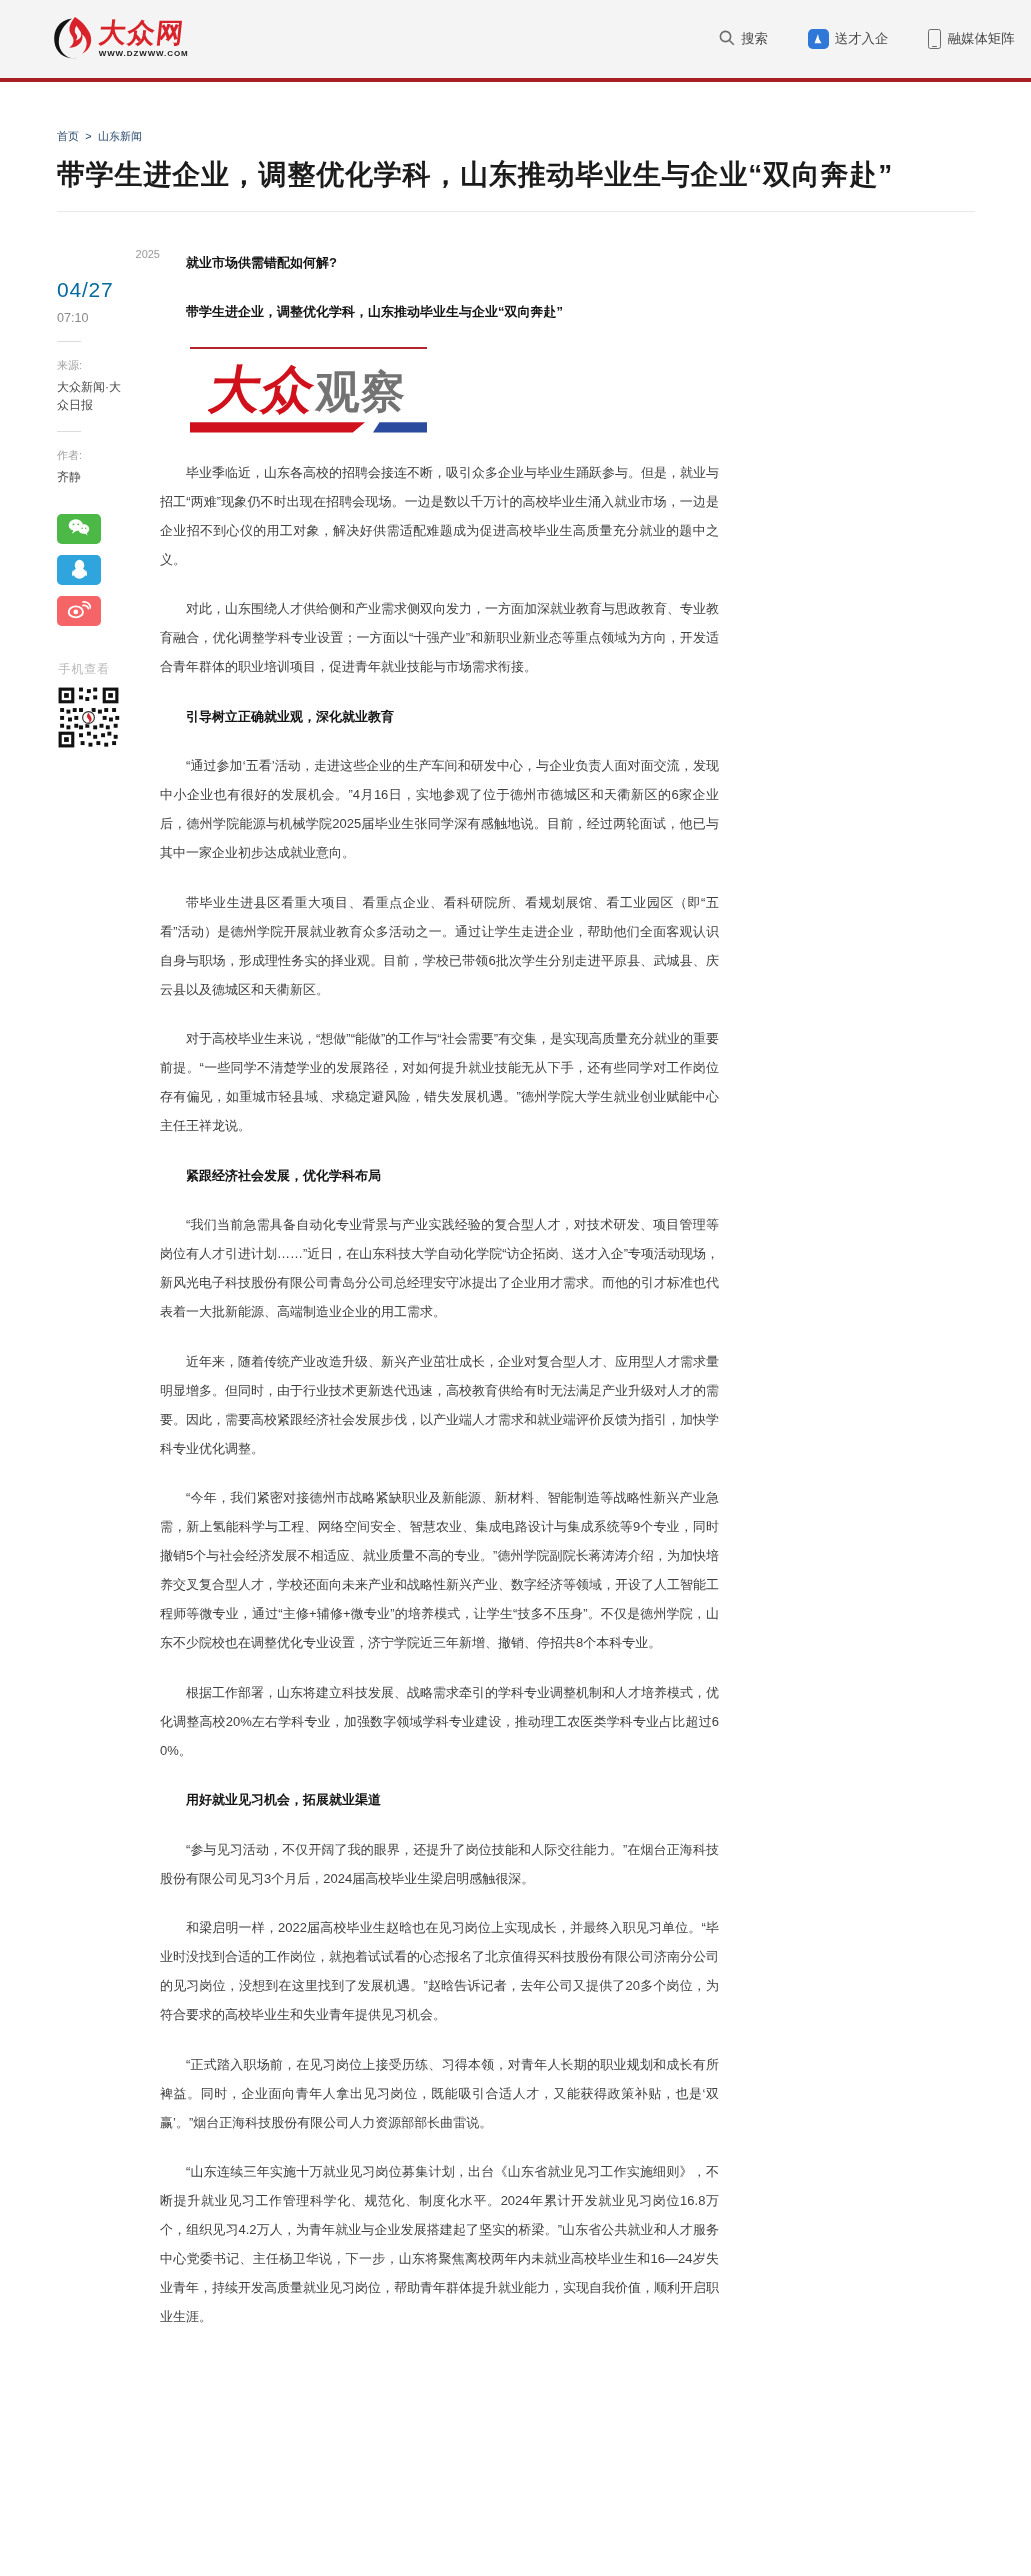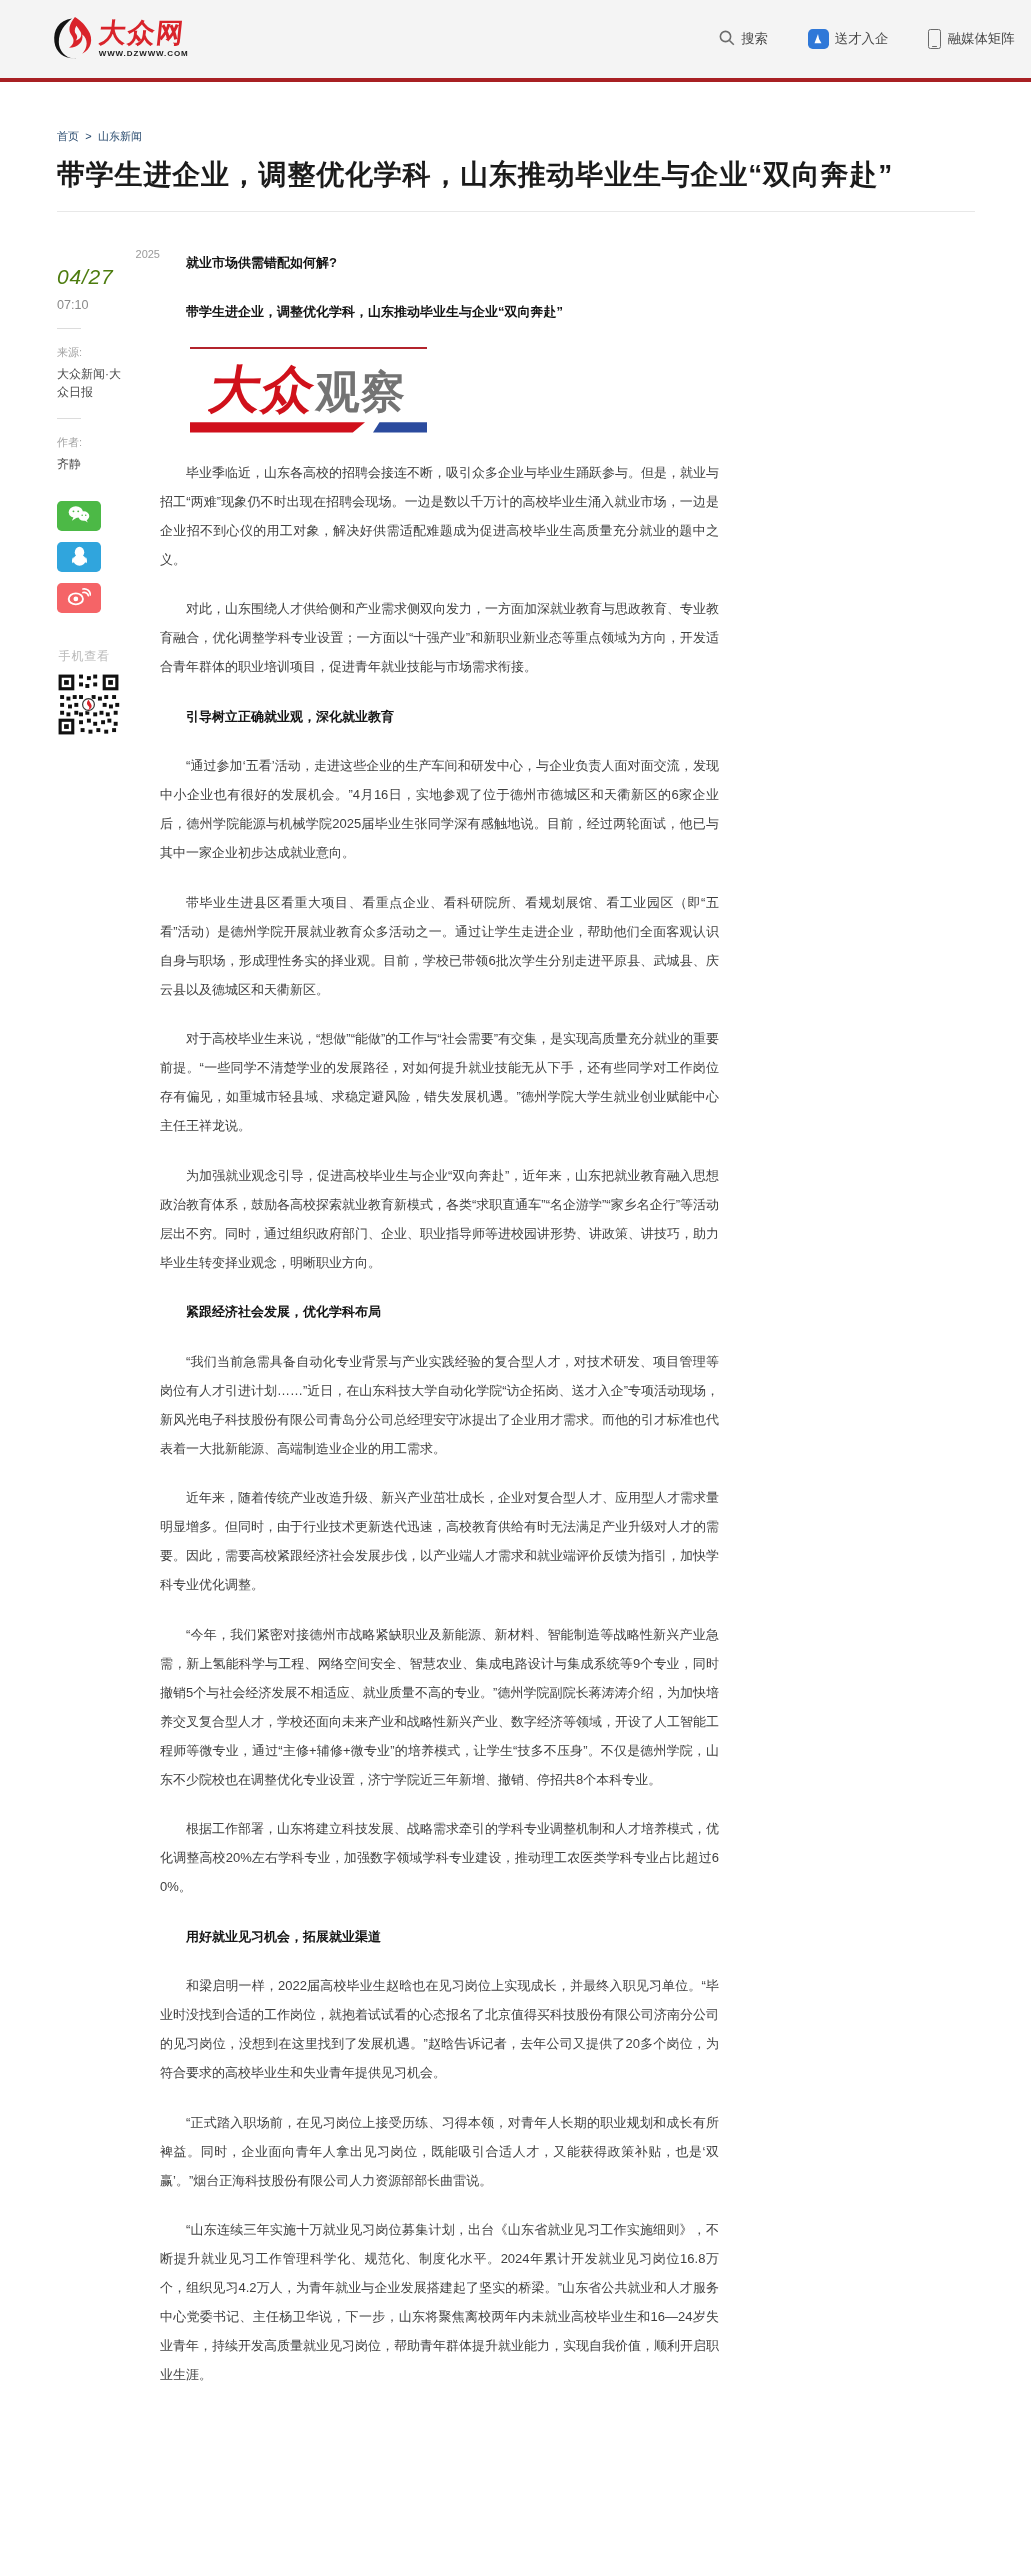--- a/index.html
+++ b/index.html
@@ -39,21 +39,21 @@
   .article-title{
     margin:12.6px 57px 0 57px;font-size:28px;font-weight:900;color:#1b1b1b;
     letter-spacing:0.8px;line-height:1.25;
   }
   .title-divider{margin:19px 0 0 57px;width:918px;border-top:0.8px solid #e8e8e8;}
 
   
   .main{display:flex;margin-top:36px;align-items:flex-start;}
   .side{width:103px;margin-left:57px;flex:none;}
   .side .year{font-size:11px;color:#9a9a9a;text-align:right;}
-  .side .date{font-size:21px;color:#4d7c0f;font-style:italic;margin-top:5px;letter-spacing:0.8px;}
+  .side .date{font-size:21px;color:#0369a1;margin-top:18px;letter-spacing:0.8px;}
   .side .time{font-size:12.6px;color:#8a8a8a;margin-top:9.5px;}
   .mini-divider{width:24px;border-top:0.8px solid #dcdcdc;margin:16px 0;}
   .meta-label{font-size:11px;color:#a3a3a3;margin-bottom:4.7px;}
   .meta-value{font-size:12px;color:#4a4a4a;line-height:1.55;width:73px;}
   .share-stack{margin-top:28px;}
   .share-btn{width:44px;height:30px;border-radius:4.7px;display:flex;align-items:center;justify-content:center;margin-bottom:11px;cursor:pointer;}
   .share-wechat{background:#4cb946;}
   .share-qq{background:#30a5dd;}
   .share-weibo{background:#f56467;}
   .mobile-label{font-size:12px;color:#b9b9b9;margin:35px 0 8px 1.6px;letter-spacing:0.8px;}
@@ -269,27 +269,27 @@
         </div>
       </div>
 
       <div id="body-container">
           <p class="para">毕业季临近，山东各高校的招聘会接连不断，吸引众多企业与毕业生踊跃参与。但是，就业与招工“两难”现象仍不时出现在招聘会现场。一边是数以千万计的高校毕业生涌入就业市场，一边是企业招不到心仪的用工对象，解决好供需适配难题成为促进高校毕业生高质量充分就业的题中之义。</p>
           <p class="para">对此，山东围绕人才供给侧和产业需求侧双向发力，一方面加深就业教育与思政教育、专业教育融合，优化调整学科专业设置；一方面以“十强产业”和新职业新业态等重点领域为方向，开发适合青年群体的职业培训项目，促进青年就业技能与市场需求衔接。</p>
           <p class="para bold">引导树立正确就业观，深化就业教育</p>
           <p class="para">“通过参加‘五看’活动，走进这些企业的生产车间和研发中心，与企业负责人面对面交流，发现中小企业也有很好的发展机会。”4月16日，实地参观了位于德州市德城区和天衢新区的6家企业后，德州学院能源与机械学院2025届毕业生张同学深有感触地说。目前，经过两轮面试，他已与其中一家企业初步达成就业意向。</p>
           <p class="para">带毕业生进县区看重大项目、看重点企业、看科研院所、看规划展馆、看工业园区（即“五看”活动）是德州学院开展就业教育众多活动之一。通过让学生走进企业，帮助他们全面客观认识自身与职场，形成理性务实的择业观。目前，学校已带领6批次学生分别走进平原县、武城县、庆云县以及德城区和天衢新区。</p>
           <p class="para">对于高校毕业生来说，“想做”“能做”的工作与“社会需要”有交集，是实现高质量充分就业的重要前提。“一些同学不清楚学业的发展路径，对如何提升就业技能无从下手，还有些同学对工作岗位存有偏见，如重城市轻县域、求稳定避风险，错失发展机遇。”德州学院大学生就业创业赋能中心主任王祥龙说。</p>
-          <p class="para">为加强就业观念引导，促进高校毕业生与企业“双向奔赴”，近年来，山东把就业教育融入思想政治教育体系，鼓励各高校探索就业教育新模式，各类“求职直通车”“名企游学”“家乡名企行”等活动层出不穷。同时，通过组织政府部门、企业、职业指导师等进校园讲形势、讲政策、讲技巧，助力毕业生转变择业观念，明晰职业方向。</p>
           <p class="para bold">紧跟经济社会发展，优化学科布局</p>
           <p class="para">“我们当前急需具备自动化专业背景与产业实践经验的复合型人才，对技术研发、项目管理等岗位有人才引进计划……”近日，在山东科技大学自动化学院“访企拓岗、送才入企”专项活动现场，新风光电子科技股份有限公司青岛分公司总经理安守冰提出了企业用才需求。而他的引才标准也代表着一大批新能源、高端制造业企业的用工需求。</p>
           <p class="para">近年来，随着传统产业改造升级、新兴产业茁壮成长，企业对复合型人才、应用型人才需求量明显增多。但同时，由于行业技术更新迭代迅速，高校教育供给有时无法满足产业升级对人才的需要。因此，需要高校紧跟经济社会发展步伐，以产业端人才需求和就业端评价反馈为指引，加快学科专业优化调整。</p>
           <p class="para">“今年，我们紧密对接德州市战略紧缺职业及新能源、新材料、智能制造等战略性新兴产业急需，新上氢能科学与工程、网络空间安全、智慧农业、集成电路设计与集成系统等9个专业，同时撤销5个与社会经济发展不相适应、就业质量不高的专业。”德州学院副院长蒋涛涛介绍，为加快培养交叉复合型人才，学校还面向未来产业和战略性新兴产业、数字经济等领域，开设了人工智能工程师等微专业，通过“主修+辅修+微专业”的培养模式，让学生“技多不压身”。不仅是德州学院，山东不少院校也在调整优化专业设置，济宁学院近三年新增、撤销、停招共8个本科专业。</p>
           <p class="para">根据工作部署，山东将建立科技发展、战略需求牵引的学科专业调整机制和人才培养模式，优化调整高校20%左右学科专业，加强数字领域学科专业建设，推动理工农医类学科专业占比超过60%。</p>
           <p class="para bold">用好就业见习机会，拓展就业渠道</p>
+          <p class="para">“参与见习活动，不仅开阔了我的眼界，还提升了岗位技能和人际交往能力。”在烟台正海科技股份有限公司见习3个月后，2024届高校毕业生梁启明感触很深。</p>
           <p class="para">和梁启明一样，2022届高校毕业生赵晗也在见习岗位上实现成长，并最终入职见习单位。“毕业时没找到合适的工作岗位，就抱着试试看的心态报名了北京值得买科技股份有限公司济南分公司的见习岗位，没想到在这里找到了发展机遇。”赵晗告诉记者，去年公司又提供了20多个岗位，为符合要求的高校毕业生和失业青年提供见习机会。</p>
           <p class="para">“正式踏入职场前，在见习岗位上接受历练、习得本领，对青年人长期的职业规划和成长有所裨益。同时，企业面向青年人拿出见习岗位，既能吸引合适人才，又能获得政策补贴，也是‘双赢’。”烟台正海科技股份有限公司人力资源部部长曲雷说。</p>
           <p class="para">“山东连续三年实施十万就业见习岗位募集计划，出台《山东省就业见习工作实施细则》，不断提升就业见习工作管理科学化、规范化、制度化水平。2024年累计开发就业见习岗位16.8万个，组织见习4.2万人，为青年就业与企业发展搭建起了坚实的桥梁。”山东省公共就业和人才服务中心党委书记、主任杨卫华说，下一步，山东将聚焦离校两年内未就业高校毕业生和16—24岁失业青年，持续开发高质量就业见习岗位，帮助青年群体提升就业能力，实现自我价值，顺利开启职业生涯。</p>
         </div>
     </div>
   </div>
 
 </div>
 
 

